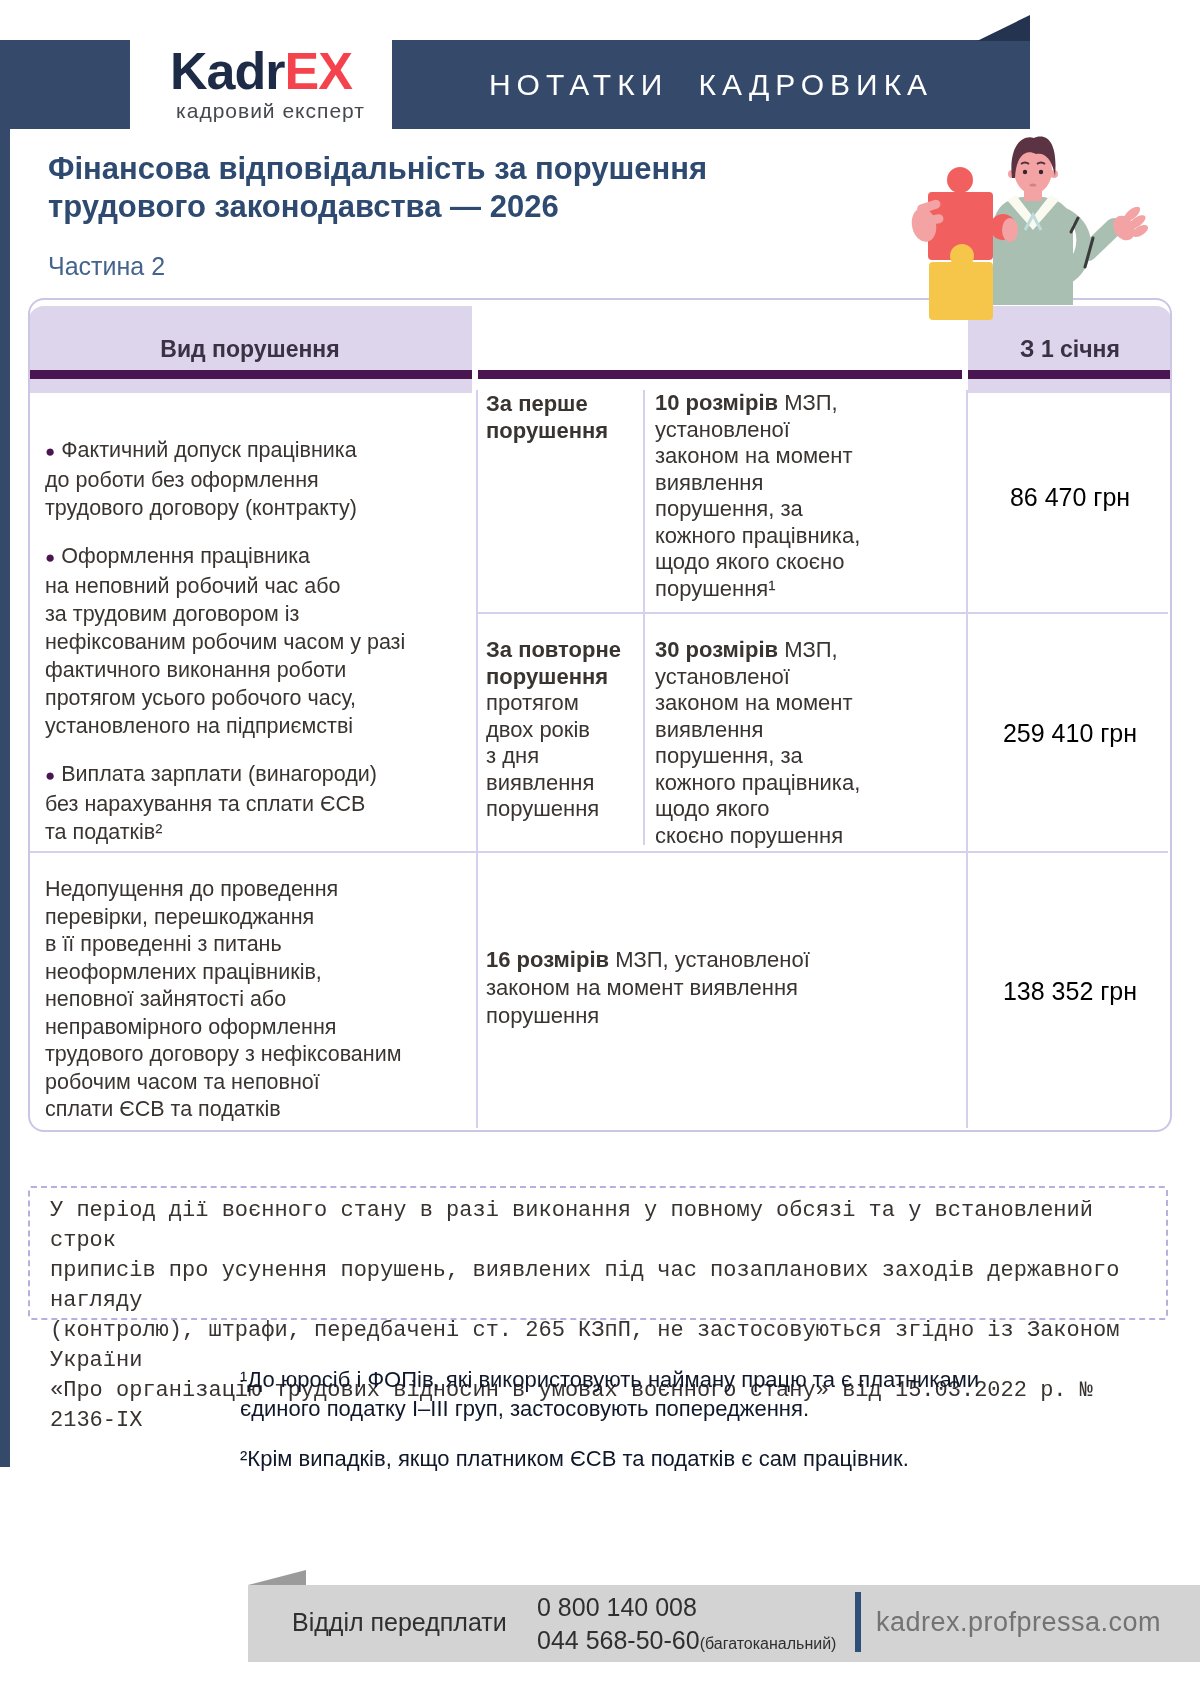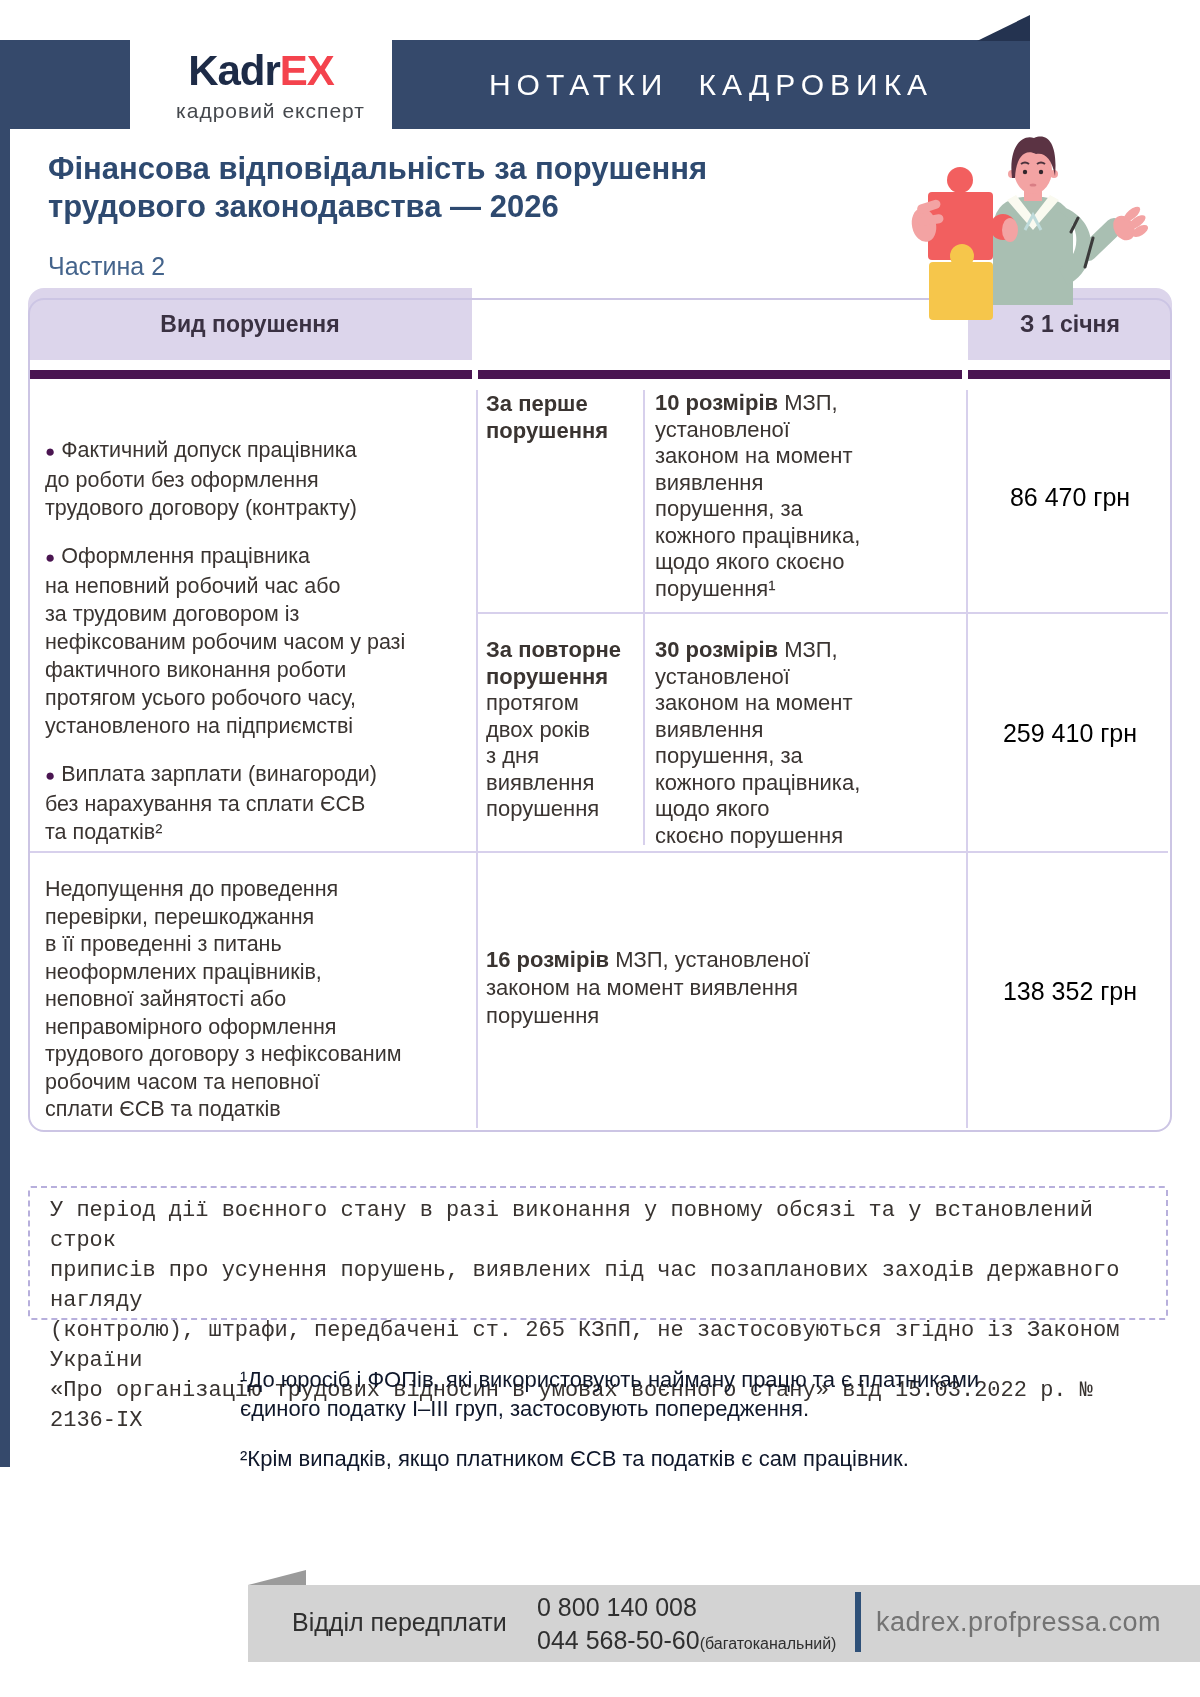--- a/index.html
+++ b/index.html
@@ -5,34 +5,34 @@
   html,body{margin:0;padding:0;background:#ffffff;}
   .page{position:relative;width:1200px;height:1697px;background:#ffffff;overflow:hidden;
         font-family:"Liberation Sans", sans-serif;color:#3A3431;}
   .abs{position:absolute;}
   .pre{white-space:pre-line;}
 
   
   .left-line{left:0;top:40px;width:10px;height:1427px;background:#35496B;}
   .logo-navy{left:0;top:40px;width:130px;height:89px;background:#35496B;}
   .logo-wrap{left:130px;top:40px;width:262px;height:89px;text-align:center;}
-  .logo-main{font-size:42px;font-weight:700;letter-spacing:-1px;line-height:58px;margin-top:2px;}
+  .logo-main{font-size:52px;font-weight:700;letter-spacing:-1px;line-height:58px;margin-top:2px;}
   .logo-kadr{color:#1D2B47;}
   .logo-ex{color:#F4434D;}
   .logo-tag{font-size:21px;color:#45484D;letter-spacing:1px;line-height:22px;padding-left:19px;}
   .banner{left:392px;top:40px;width:638px;height:89px;background:#35496B;display:flex;align-items:center;justify-content:center;}
   .banner-text{color:#ffffff;font-size:30px;font-weight:400;letter-spacing:6px;word-spacing:16px;}
   .ribbon-fold{left:977px;top:15px;width:53px;height:26px;background:#243350;
                clip-path:polygon(0 100%,100% 0,100% 100%);}
 
   .page-title{left:48px;top:150px;width:860px;font-size:31px;font-weight:700;color:#2E4A70;line-height:38px;}
   .page-subtitle{left:48px;top:252px;font-size:25px;color:#44648C;}
 
   
-  .th-block{top:288px;height:72px;background:#DCD5EB;display:flex;align-items:center;justify-content:center;
+  .th-block{top:306px;height:87px;background:#DCD5EB;display:flex;align-items:center;justify-content:center;
             font-size:23px;font-weight:700;color:#3A3142;}
   .th-1{left:28px;width:444px;border-top-left-radius:16px;}
   .th-2{left:478px;width:484px;}
   .th-3{left:968px;width:204px;border-top-right-radius:16px;}
   .band{top:370px;height:9px;background:#4A1551;}
   .band-1{left:28px;width:444px;}
   .band-2{left:478px;width:484px;}
   .band-3{left:968px;width:204px;}
   .t-outline{left:28px;top:298px;width:1140px;height:830px;border:2px solid #CCC5E4;
              border-radius:16px;pointer-events:none;}

